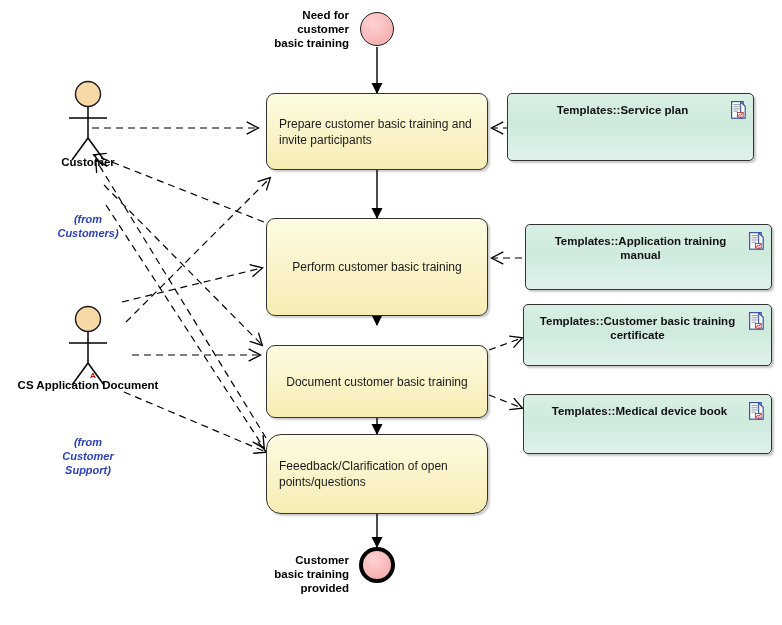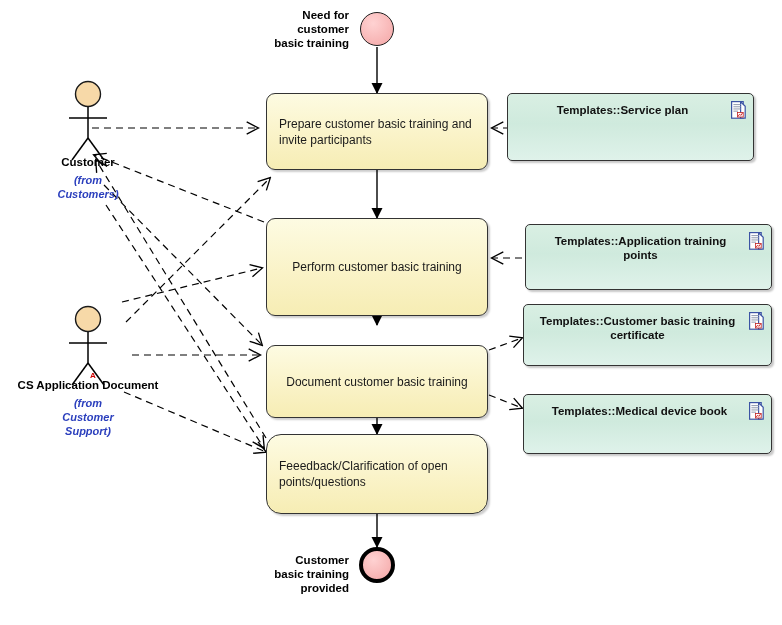--- a/index.html
+++ b/index.html
@@ -115,20 +115,21 @@
     position: absolute;
     left: 50%;
     transform: translateX(-50%);
     white-space: pre-line;
     text-align: center;
     font-size: 11px;
     font-style: italic;
     font-weight: bold;
     color: #2b3fbd;
     line-height: 14px;
+    margin-top: 39px;
   }
   .actor-badge {
     position: absolute;
     font-size: 8px;
     color: #cc0000;
     font-weight: bold;
   }
 </style>
 </head>
 <body>
@@ -205,21 +206,21 @@
         <rect x="2.4" y="5.2" width="7.2" height="1.1"></rect>
         <rect x="2.4" y="7.4" width="7.2" height="1.1"></rect>
         <rect x="2.4" y="9.6" width="4.6" height="1.1"></rect>
       </g>
       <rect x="6.4" y="11.4" width="5.8" height="4.6" fill="#ffffff" stroke="#c02020" stroke-width="0.8"></rect>
       <path d="M7.0 15.4 L8.6 13.2 L9.8 14.4 L11.6 11.9" fill="none" stroke="#d62b2b" stroke-width="1"></path>
     </svg>
   </div>
 
   <div class="artifact" style="left:525px; top:224px; width:247px; height:66px;">
-    <span class="art-label">Templates::Application training points</span>
+    <span class="art-label">Templates::Application training manual</span>
     <svg class="doc-icon" viewBox="0 0 15 18">
       <rect x="0.6" y="0.6" width="11.6" height="16.6" fill="#ffffff" stroke="#3b53a4" stroke-width="1.2"></rect>
       <path d="M9.6 0.8 L14.2 5.2 L14.2 17.2 L9.6 17.2 z" fill="#ffffff" stroke="#3b53a4" stroke-width="1.2"></path>
       <g fill="#9aa3b5">
         <rect x="2.4" y="3.0" width="7.2" height="1.1"></rect>
         <rect x="2.4" y="5.2" width="7.2" height="1.1"></rect>
         <rect x="2.4" y="7.4" width="7.2" height="1.1"></rect>
         <rect x="2.4" y="9.6" width="4.6" height="1.1"></rect>
       </g>
       <rect x="6.4" y="11.4" width="5.8" height="4.6" fill="#ffffff" stroke="#c02020" stroke-width="0.8"></rect>

